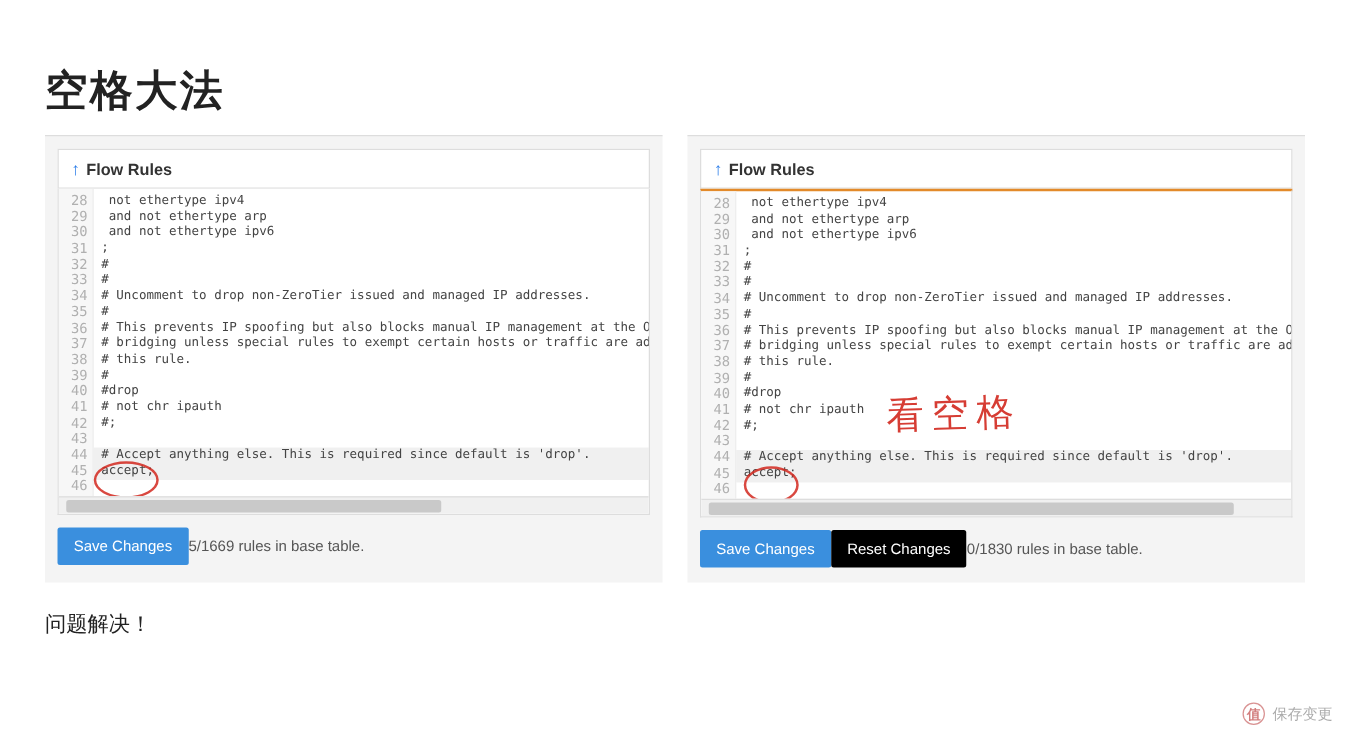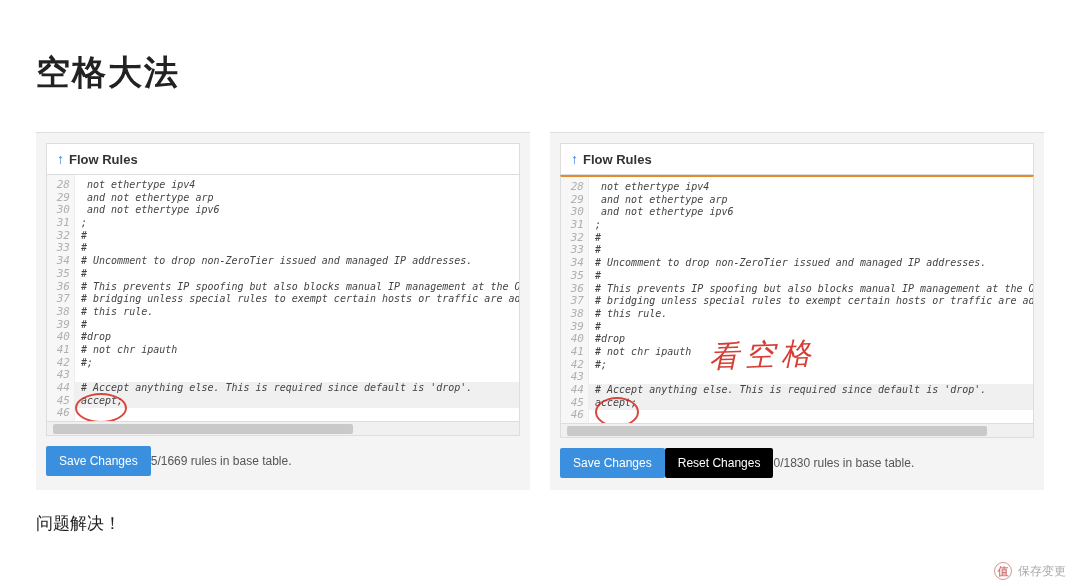--- a/index.html
+++ b/index.html
@@ -12,21 +12,21 @@
     position: relative;
   }
   .page {
     padding: 50px 36px 0 36px;
   }
   h1.title {
     font-size: 34px;
     font-weight: 700;
     color: #222;
     letter-spacing: 2px;
-    margin-bottom: 36px;
+    margin-bottom: 12px;
   }
   p.subtitle {
     font-size: 17px;
     color: #666;
     margin-bottom: 24px;
   }
   .screens {
     display: flex;
     gap: 20px;
   }
@@ -60,21 +60,20 @@
     position: relative;
     overflow: hidden;
   }
   .codebox.orange-top {
     border-top: 2px solid #e38a2a;
   }
   .code-inner {
     position: relative;
     height: 246px;
     overflow: hidden;
-    font-style: italic;
   }
   .gutter {
     position: absolute;
     left: 0; top: 0;
     width: 28px;
     background: #f7f7f7;
     border-right: 1px solid #eee;
     height: 100%;
     font-family: Consolas, monospace;
     font-size: 11px;

